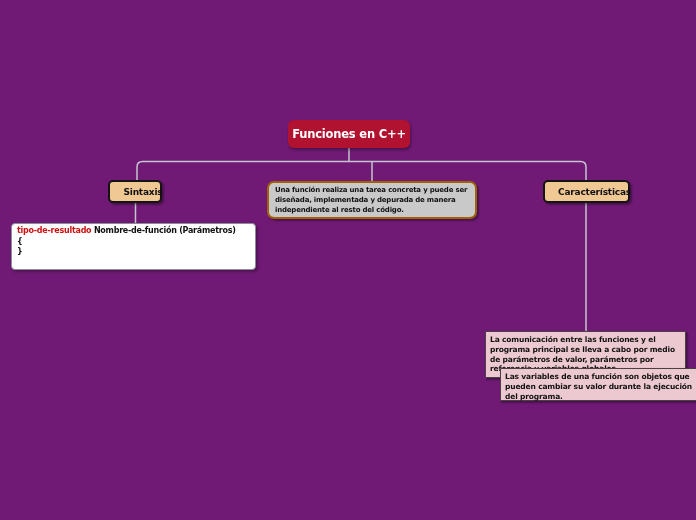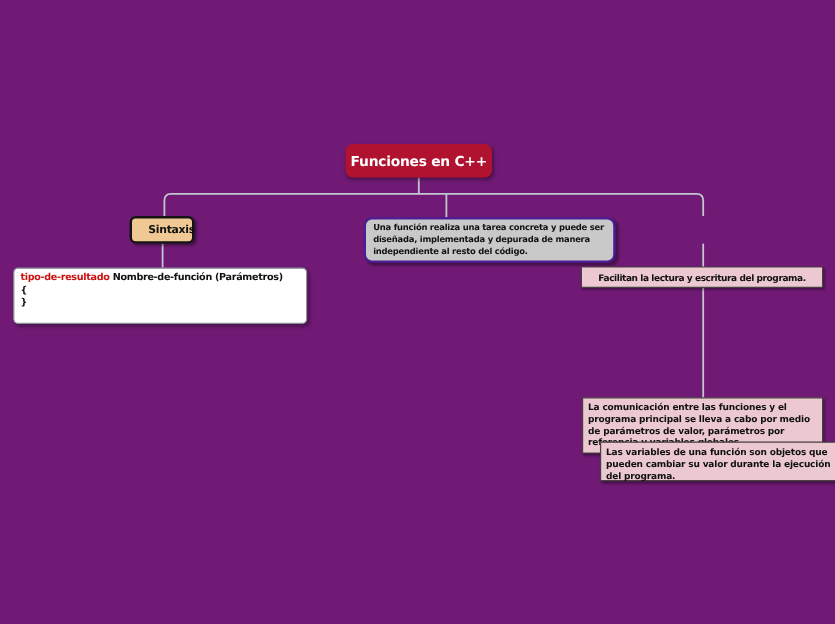--- a/index.html
+++ b/index.html
@@ -46,28 +46,27 @@
     box-shadow: 2px 2px 2px rgba(0,0,0,0.35);
     white-space: nowrap;
     letter-spacing: -0.2px;
     padding-left: 16px;
   }
   .node-sintaxis { left: 108px; top: 180px; width: 54px; height: 23px; }
   .node-caracteristicas { left: 543px; top: 180px; width: 87px; height: 23px; }
   .node-definition {
     left: 267px; top: 181px; width: 210px; height: 38px;
     background: #c9c9c9;
-    border: 2px solid #4c1d95;
+    border: 2px solid #a16207;
     border-radius: 7px;
     font-size: 7px;
     line-height: 1.4;
     letter-spacing: -0.2px;
     padding: 3px 6px;
     box-shadow: 2px 2px 2px rgba(0,0,0,0.35);
-    margin-left: 36px;
   }
   .node-code {
     left: 11px; top: 223px; width: 245px; height: 47px;
     background: #ffffff;
     border: 1px solid #8a8f97;
     border-radius: 4px;
     box-shadow: 2px 2px 3px rgba(0,0,0,0.3);
     font-size: 8px;
     line-height: 10.5px;
     letter-spacing: -0.25px;
@@ -118,30 +117,30 @@
   </div>
 
   <div class="node node-branch node-sintaxis">
     <span>Sintaxis</span>
   </div>
 
   <div class="node node-definition">
     <span>Una función realiza una tarea concreta y puede ser diseñada, implementada y depurada de manera independiente al resto del código.</span>
   </div>
 
+  <div class="node node-branch node-caracteristicas">
+    <span>Características</span>
+  </div>
 
   <div class="node node-code">
     <div class="code-line"><span class="code-keyword">tipo-de-resultado</span><span> Nombre-de-función (Parámetros)</span></div>
     <div class="code-line">{</div>
     <div class="code-line">}</div>
   </div>
 
-  <div class="node node-char char-single node-char-0">
-    <span>Facilitan la lectura y escritura del programa.</span>
-  </div>
 
 
   <div class="node node-char char-multi node-char-2">
     <span>La comunicación entre las funciones y el programa principal se lleva a cabo por medio de parámetros de valor, parámetros por referencia y variables globales.</span>
   </div>
 
   <div class="node node-char char-multi node-char-3">
     <span>Las variables de una función son objetos que pueden cambiar su valor durante la ejecución del programa.</span>
   </div>
 

